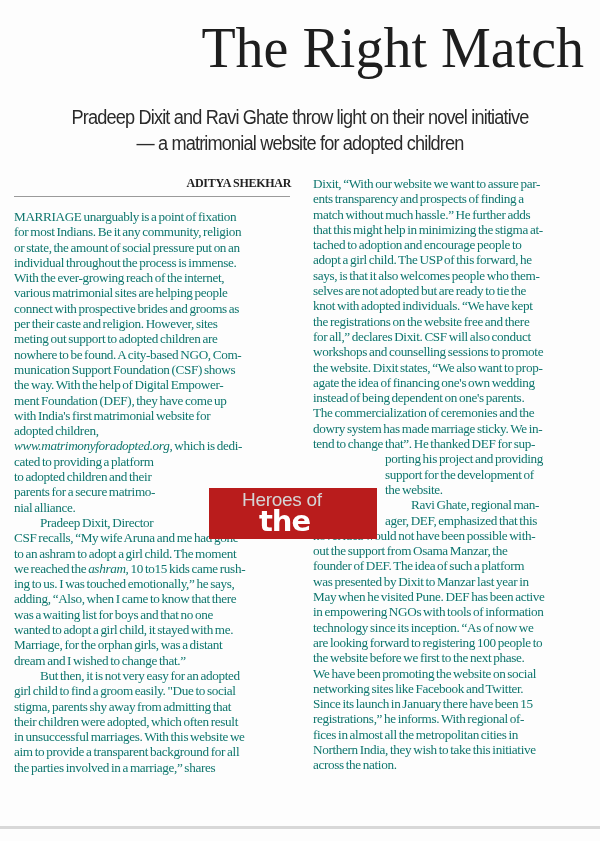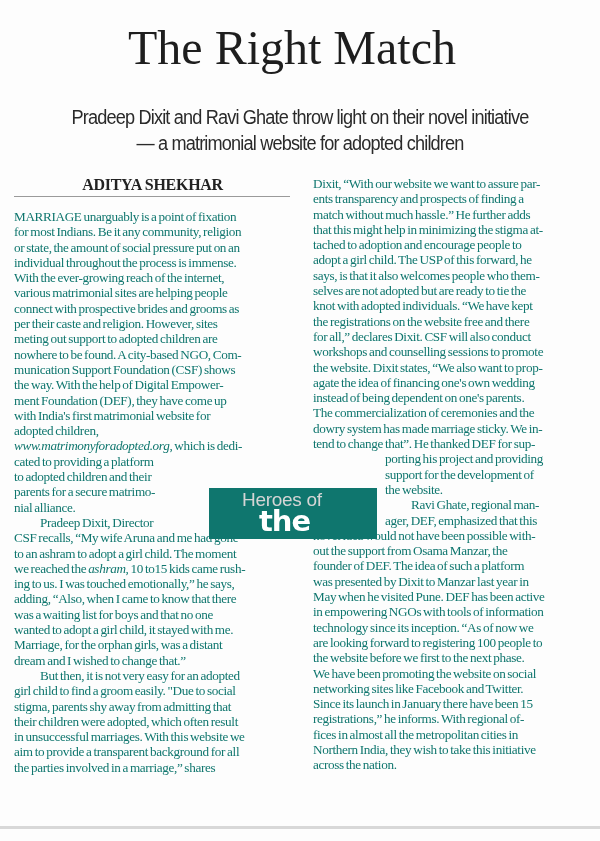--- a/index.html
+++ b/index.html
@@ -4,51 +4,51 @@
 <style>
   html, body { margin: 0; padding: 0; }
   body {
     width: 600px; height: 841px; overflow: hidden;
     background: #fdfdfd; color: #262626;
     font-family: "Liberation Serif", serif;
     position: relative;
   }
   .headline {
     position: absolute; left: 0; top: 4px; width: 584px;
-    text-align: center; font-family: "Liberation Serif", serif;
-    font-size: 48px; line-height: 88px; color: #1e1e1e; letter-spacing: 0px;
+    text-align: right; font-family: "Liberation Serif", serif;
+    font-size: 56px; line-height: 88px; color: #1e1e1e; letter-spacing: 0px;
     margin: 0; font-weight: normal;
   }
   .deck {
     position: absolute; left: 0; top: 104px; width: 600px;
     text-align: center; font-family: "Liberation Sans", sans-serif;
     font-size: 19.5px; line-height: 26px; color: #2a2a2a;
     letter-spacing: -0.9px; transform: scaleX(0.93); transform-origin: center top;
   }
   .byline {
     position: absolute; left: 14px; top: 176px; width: 277px;
-    text-align: center; font-weight: bold; font-size: 16px;
+    text-align: right; font-weight: bold; font-size: 12px;
     letter-spacing: -0.3px; color: #222;
   }
   .byline-rule {
     position: absolute; left: 14px; top: 196px; width: 276px; height: 0;
     border-top: 1px solid #9a9a9a;
   }
   .col {
     position: absolute; font-size: 13.2px; line-height: 15.3px;
     color: #0f766e; letter-spacing: -0.35px; word-spacing: -1px;
   }
   .col p { margin: 0; text-align: left; }
   .col-left { left: 14px; top: 209px; width: 280px; }
   .col-right { left: 313px; top: 176px; width: 280px; }
   .indent { text-indent: 26px; }
   .line { display: block; white-space: nowrap; }
   .logo {
     position: absolute; left: 209px; top: 488px; width: 168px; height: 51px;
-    background: #0f766e; overflow: hidden;
+    background: #b91c1c; overflow: hidden;
   }
   .logo-top {
     position: absolute; left: 33px; top: 1px; color: #d5d5d5;
     font-family: "Liberation Sans", sans-serif; font-size: 19px; line-height: 22px;
     letter-spacing: -0.3px;
   }
   .logo-bottom {
     position: absolute; left: 6px; top: 17px; color: #ffffff;
     font-family: "DejaVu Sans", sans-serif; font-weight: bold;
     font-size: 29px; line-height: 32px; letter-spacing: -1px; margin-left: 44px;

